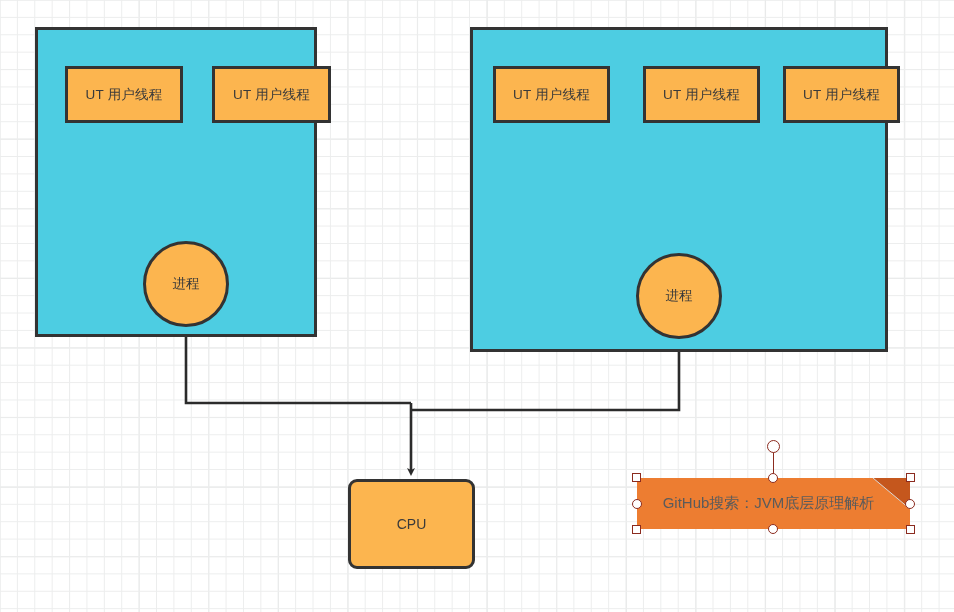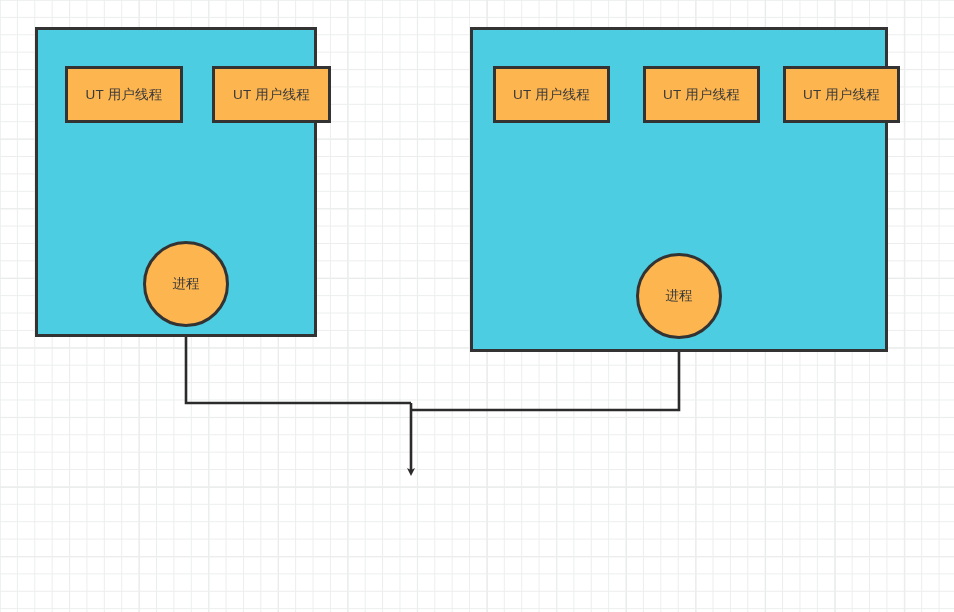--- a/index.html
+++ b/index.html
@@ -120,15 +120,42 @@
     <span>UT 用户线程</span>
   </div>
 
   <div class="node proc-circle" style="left:143px;top:241px;width:86px;height:86px;">
     <span>进程</span>
   </div>
   <div class="node proc-circle" style="left:636px;top:253px;width:86px;height:86px;">
     <span>进程</span>
   </div>
 
+  <div class="node cpu-box" style="left:348px;top:479px;width:127px;height:90px;">
+    <span>CPU</span>
+  </div>
 
+  <div id="banner-wrap" style="left:637px;top:478px;width:273px;height:51px;">
+
+    <svg class="banner-shape" viewBox="0 0 273 51" preserveAspectRatio="none" xmlns="http://www.w3.org/2000/svg">
+      <polygon points="0,0 273,0 273,51 0,51" fill="#ed7d31"></polygon>
+      <polygon points="236,0 273,0 273,31" fill="#c5571d"></polygon>
+      <polyline points="236,0 273,31" fill="none" stroke="#d8d8d8" stroke-width="1"></polyline>
+    </svg>
+
+    <div class="banner-label">GitHub搜索：JVM底层原理解析</div>
+
+    <div class="rot-stem" style="left:135.5px;top:-26px;height:26px;"></div>
+    <div class="rot-knob" style="left:130px;top:-38px;"></div>
+
+    <div class="handle-sq" style="left:-5px;top:-5px;"></div>
+    <div class="handle-circ" style="left:131px;top:-5px;"></div>
+    <div class="handle-sq" style="left:269px;top:-5px;"></div>
+
+    <div class="handle-circ" style="left:-5px;top:20.5px;"></div>
+    <div class="handle-circ" style="left:268px;top:20.5px;"></div>
+
+    <div class="handle-sq" style="left:-5px;top:47px;"></div>
+    <div class="handle-circ" style="left:131px;top:46px;"></div>
+    <div class="handle-sq" style="left:269px;top:47px;"></div>
+  </div>
 
 </div>
 
 </body></html>

